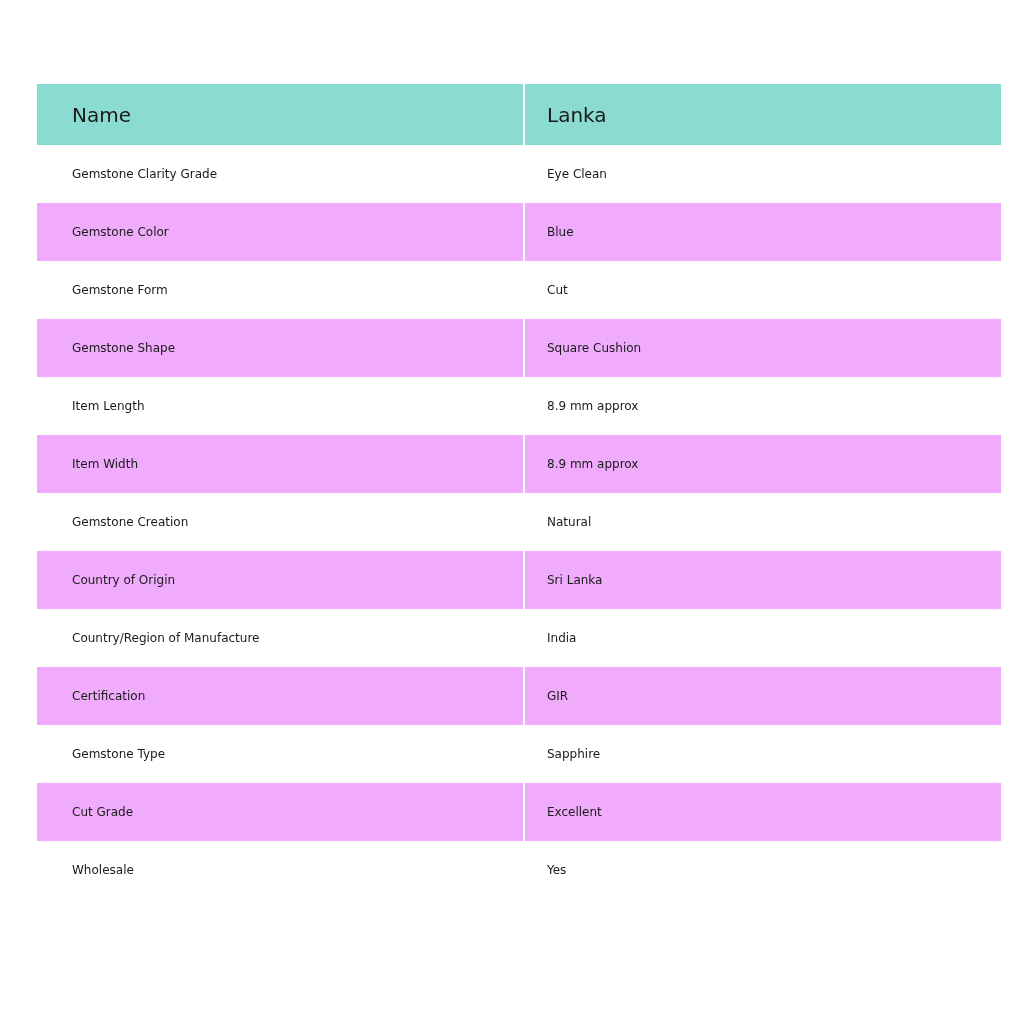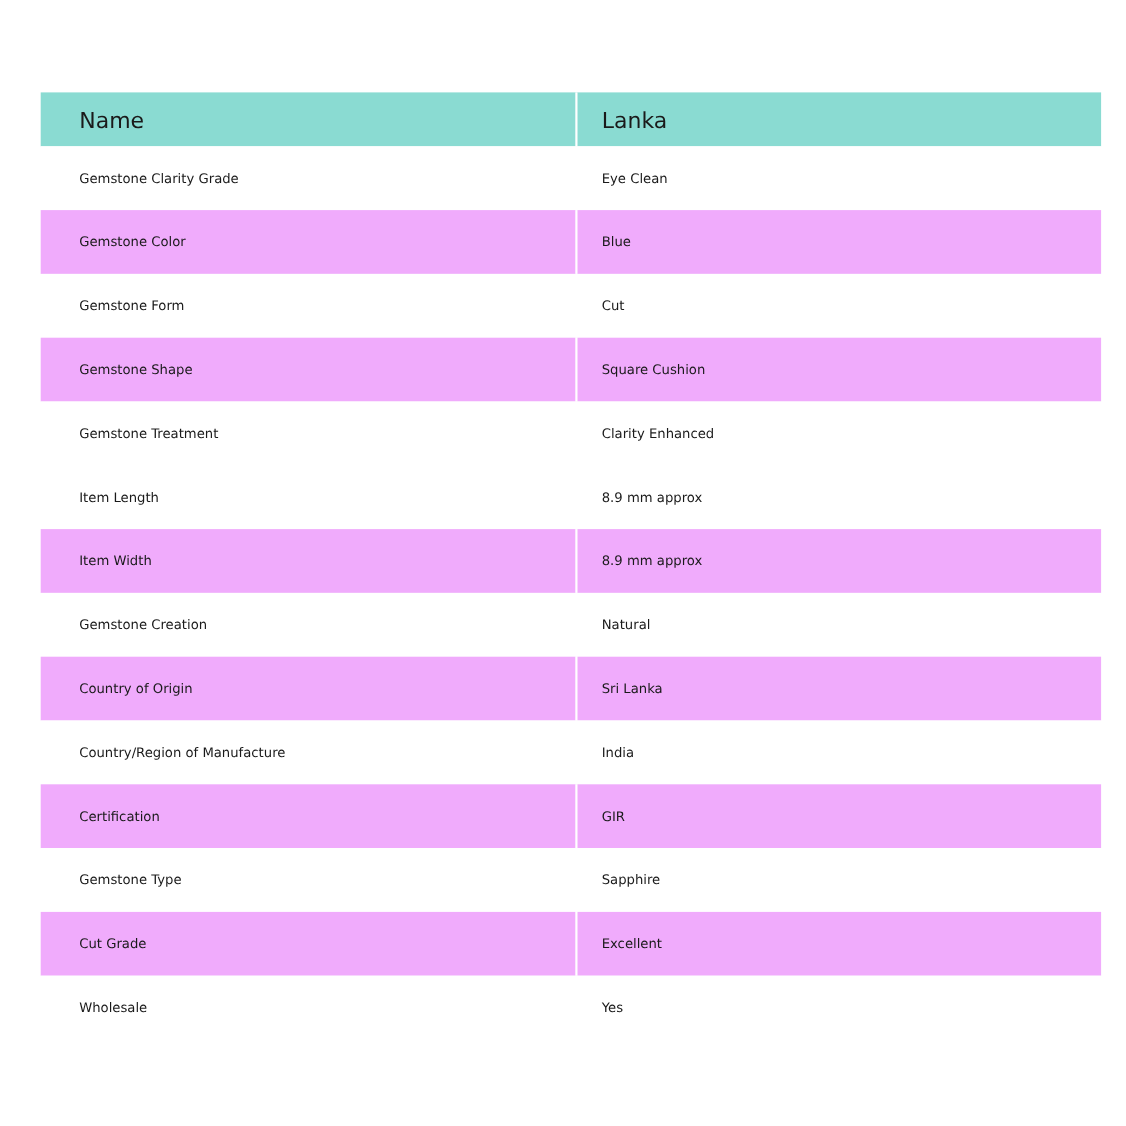--- a/index.html
+++ b/index.html
@@ -22,21 +22,21 @@
     table-layout: fixed;
   }
   table.spec-table col.col-name { width: 487px; }
   table.spec-table col.col-value { width: 477px; }
   table.spec-table th {
     background: #8adbd2;
     color: #1a1a1a;
     font-size: 20px;
     font-weight: normal;
     text-align: left;
-    height: 49px;
+    height: 61px;
     padding: 0 0 0 35px;
     vertical-align: middle;
     border-right: 2px solid #ffffff;
   }
   table.spec-table th.value-head {
     padding-left: 22px;
     border-right: none;
   }
   table.spec-table td {
     font-size: 12px;
@@ -81,24 +81,20 @@
         </tr>
         <tr>
           <td class="name-cell">Gemstone Form</td>
           <td class="value-cell">Cut</td>
         </tr>
         <tr class="alt">
           <td class="name-cell">Gemstone Shape</td>
           <td class="value-cell">Square Cushion</td>
         </tr>
         <tr>
-          <td class="name-cell">Gemstone Treatment</td>
-          <td class="value-cell">Clarity Enhanced</td>
-        </tr>
-        <tr>
           <td class="name-cell">Item Length</td>
           <td class="value-cell">8.9 mm approx</td>
         </tr>
         <tr class="alt">
           <td class="name-cell">Item Width</td>
           <td class="value-cell">8.9 mm approx</td>
         </tr>
         <tr>
           <td class="name-cell">Gemstone Creation</td>
           <td class="value-cell">Natural</td>

